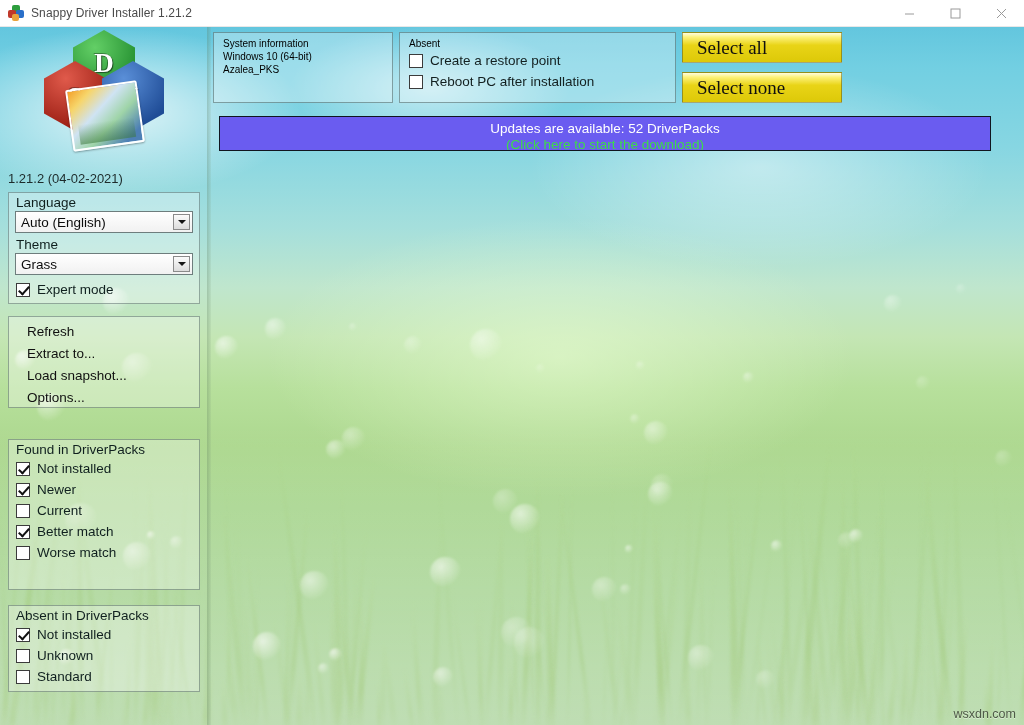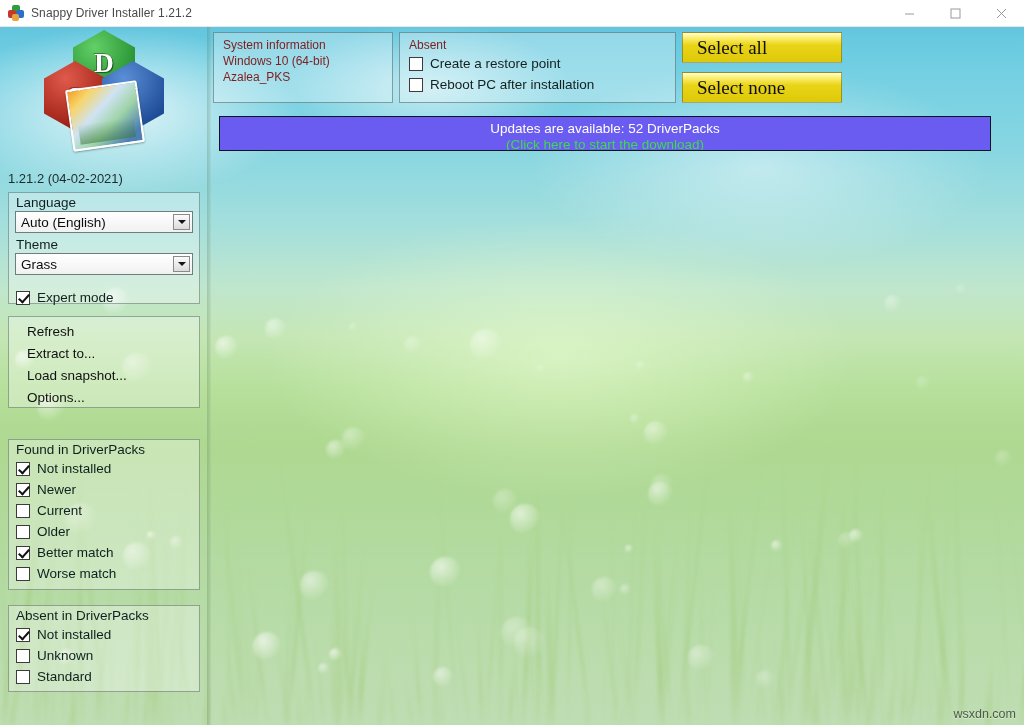--- a/index.html
+++ b/index.html
@@ -206,21 +206,21 @@
 
   
   .infopanel {
     position: absolute;
     background: rgba(255,255,255,0.30);
     border: 1px solid rgba(70,95,95,0.55);
     box-sizing: border-box;
     padding: 4px 0 0 0;
   }
   .infoline {
-    font-size: 12px; color: #7f1d1d; padding: 1px 8px 1px 9px;
+    font-size: 10px; color: #000000; padding: 1px 8px 1px 9px;
     white-space: nowrap;
   }
   .optrow {
     display: flex; align-items: center;
     padding: 1px 8px 1px 9px;
     font-size: 13.5px; color: #132020;
     height: 21px; box-sizing: border-box;
   }
 
   
@@ -598,21 +598,21 @@
             <i class="caret"></i>
           </span>
       </div>
       <div class="panel-label" style="padding-top:4px;">Theme</div>
       <div class="combo">
         <span class="val">Grass</span>
         <span class="arrow">
             <i class="caret"></i>
           </span>
       </div>
-      <div class="row" style="margin-top:12px;">
+      <div class="row" style="margin-top:4px;">
         <span class="cb checked"></span>
         <span>Expert mode</span>
       </div>
     </div>
 
     <div class="panel" style="left:8px; top:289px; width:192px; height:92px; padding-top:3px;">
       <div class="menu-row">
           <span>Refresh</span>
         </div>
       <div class="menu-row">
@@ -634,24 +634,20 @@
       </div>
       <div class="row">
         <span class="cb checked"></span>
         <span>Newer</span>
       </div>
       <div class="row">
         <span class="cb"></span>
         <span>Current</span>
       </div>
       <div class="row">
-        <span class="cb"></span>
-        <span>Older</span>
-      </div>
-      <div class="row">
         <span class="cb checked"></span>
         <span>Better match</span>
       </div>
       <div class="row">
         <span class="cb"></span>
         <span>Worse match</span>
       </div>
     </div>
 
     <div class="panel" style="left:8px; top:578px; width:192px; height:87px;">

